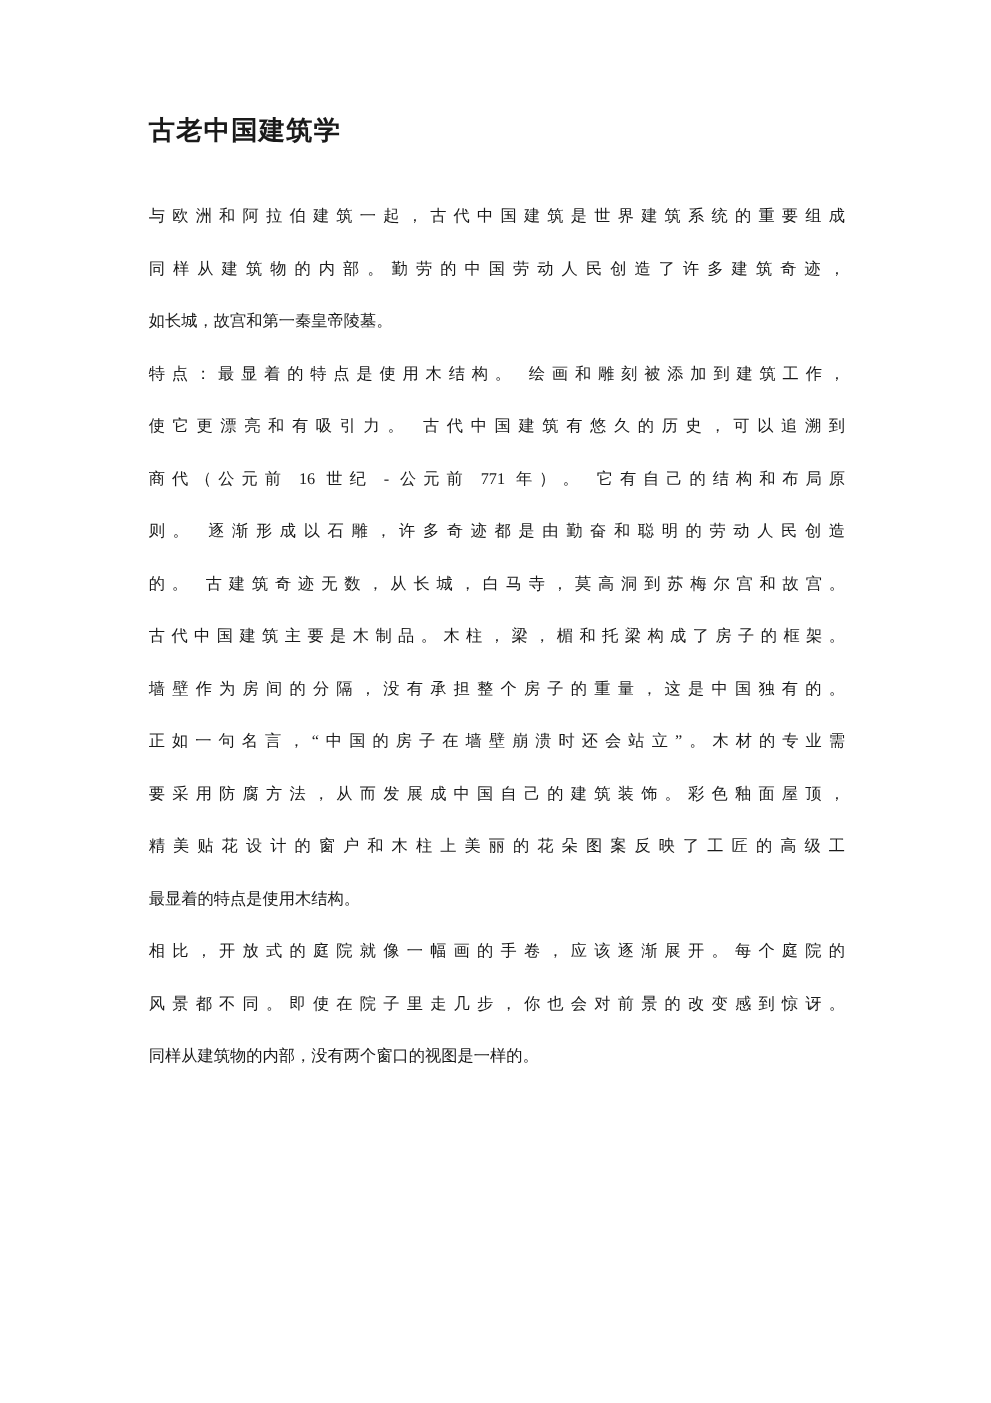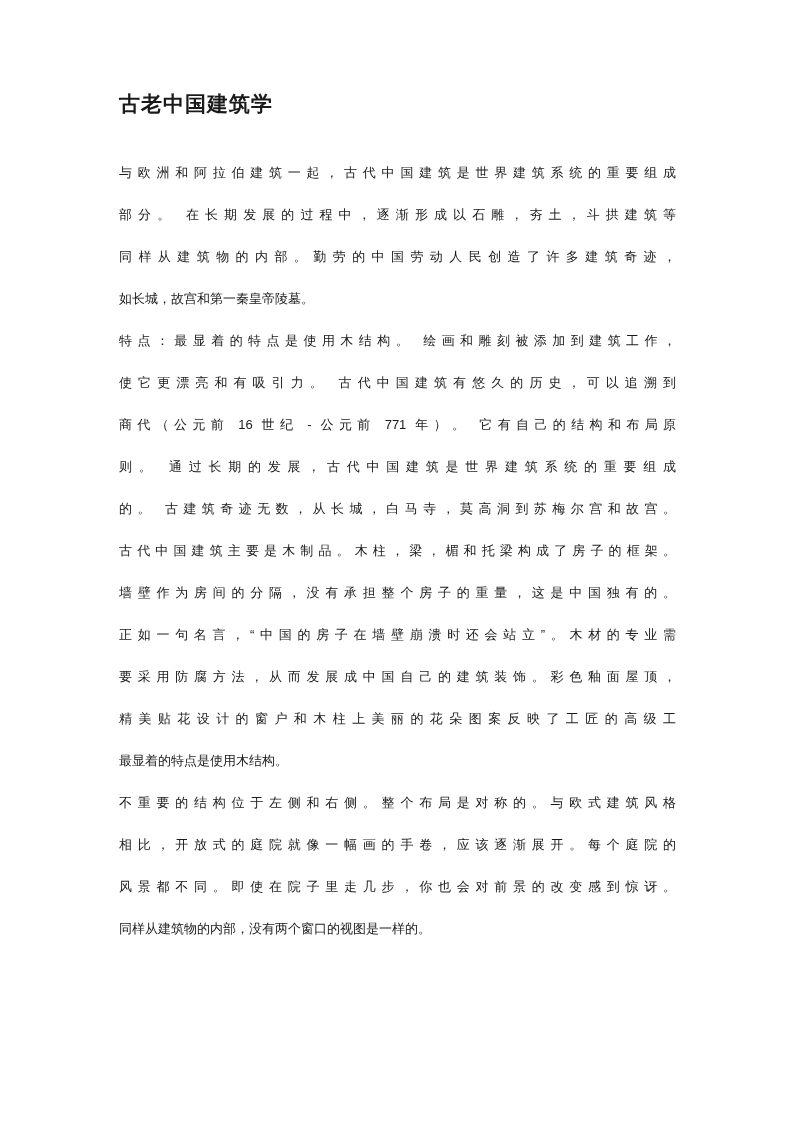--- a/index.html
+++ b/index.html
@@ -9,21 +9,21 @@
   }
   .page {
     position: relative;
     width: 793px;
     height: 1122px;
     margin: 0 auto;
     background: #ffffff;
     overflow: hidden;
     box-sizing: border-box;
     padding: 90px 117px 28px 119px;
-    font-family: Liberation Sans, sans-serif;
+    font-family: Liberation Serif, serif;
     color: #1a1a1a;
   }
   .doc-title {
     font-size: 21px;
     font-weight: bold;
     line-height: 28px;
     margin: 0 0 34px 0;
     letter-spacing: 1px;
     text-align: left;
   }
@@ -46,39 +46,37 @@
 </style>
 </head>
 <body>
 
 <div class="page">
 
   <h1 class="doc-title">古老中国建筑学</h1>
 
   <div class="paragraph">
     <div class="text-line">与欧洲和阿拉伯建筑一起，古代中国建筑是世界建筑系统的重要组成</div>
-    <div class="text-line">部分。 在长期发展的过程中，逐渐形成以石雕，夯土，斗拱建筑等</div>
     <div class="text-line">同样从建筑物的内部。勤劳的中国劳动人民创造了许多建筑奇迹，</div>
     <div class="text-line last">如长城，故宫和第一秦皇帝陵墓。</div>
   </div>
 
   <div class="paragraph">
     <div class="text-line">特点：最显着的特点是使用木结构。 绘画和雕刻被添加到建筑工作，</div>
     <div class="text-line">使它更漂亮和有吸引力。 古代中国建筑有悠久的历史，可以追溯到</div>
     <div class="text-line">商代（公元前 16 世纪 - 公元前 771 年）。 它有自己的结构和布局原</div>
-    <div class="text-line">则。 通过长期的发展，古代中国建筑是世界建筑系统的重要组成</div>
+    <div class="text-line">则。 逐渐形成以石雕，许多奇迹都是由勤奋和聪明的劳动人民创造</div>
     <div class="text-line">的。 古建筑奇迹无数，从长城，白马寺，莫高洞到苏梅尔宫和故宫。</div>
     <div class="text-line">古代中国建筑主要是木制品。木柱，梁，楣和托梁构成了房子的框架。</div>
     <div class="text-line">墙壁作为房间的分隔，没有承担整个房子的重量，这是中国独有的。</div>
     <div class="text-line">正如一句名言，“中国的房子在墙壁崩溃时还会站立”。木材的专业需</div>
     <div class="text-line">要采用防腐方法，从而发展成中国自己的建筑装饰。彩色釉面屋顶，</div>
     <div class="text-line">精美贴花设计的窗户和木柱上美丽的花朵图案反映了工匠的高级工</div>
     <div class="text-line last">最显着的特点是使用木结构。</div>
   </div>
 
   <div class="paragraph">
-    <div class="text-line">不重要的结构位于左侧和右侧。整个布局是对称的。与欧式建筑风格</div>
     <div class="text-line">相比，开放式的庭院就像一幅画的手卷，应该逐渐展开。每个庭院的</div>
     <div class="text-line">风景都不同。即使在院子里走几步，你也会对前景的改变感到惊讶。</div>
     <div class="text-line last">同样从建筑物的内部，没有两个窗口的视图是一样的。</div>
   </div>
 
 </div>
 
 </body></html>

